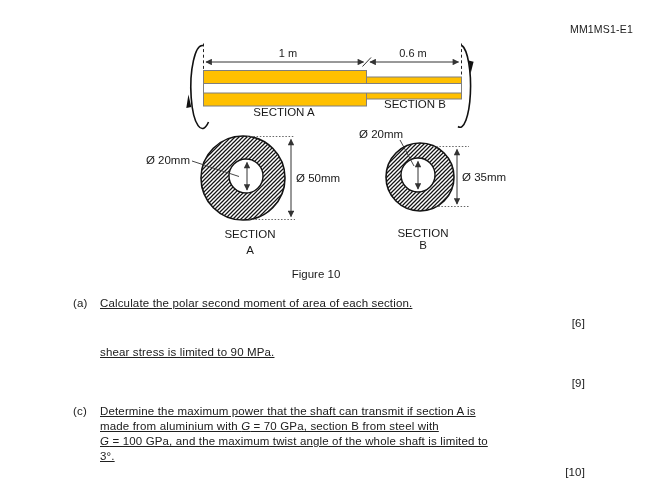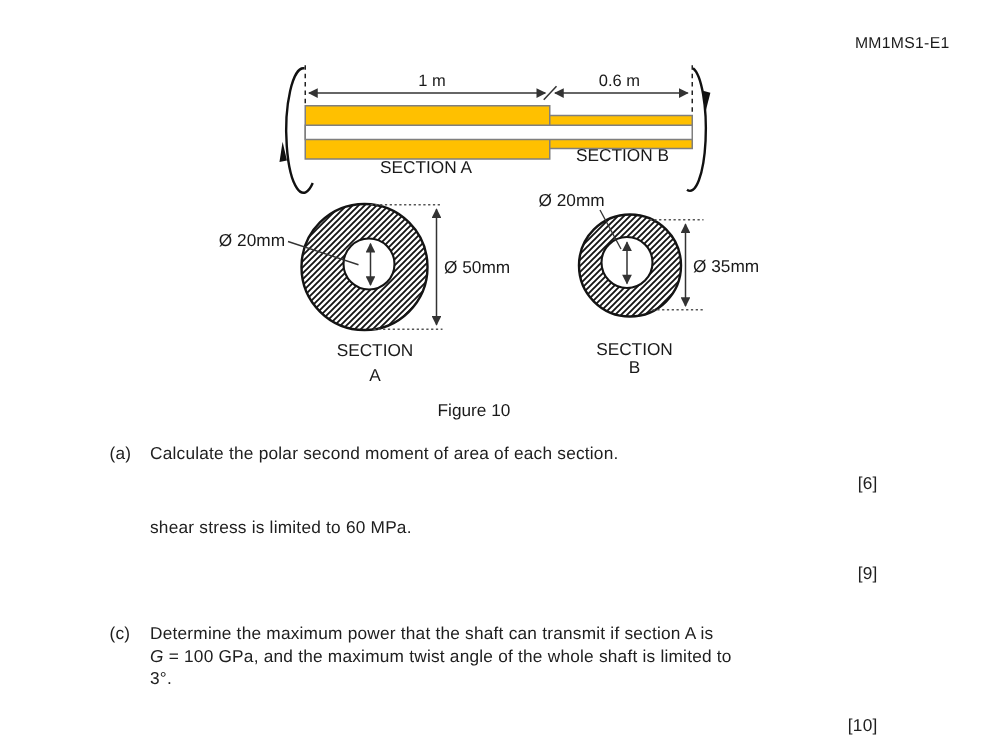--- a/index.html
+++ b/index.html
@@ -4,21 +4,21 @@
 <style>
   html,body{margin:0;padding:0;background:#fff;}
   .page{position:relative;width:659px;height:499px;background:#ffffff;overflow:hidden;
         font-family:"Liberation Sans", sans-serif;color:#202020;}
   .doc-code{position:absolute;top:23px;right:26px;font-size:10.5px;letter-spacing:0.2px;color:#1a1a1a;}
   .fig-svg{position:absolute;left:0;top:0;}
   svg text{font-family:"Liberation Sans", sans-serif;fill:#1a1a1a;}
   .t11{font-size:11px;}
   .t115{font-size:11.5px;}
   .question{position:absolute;left:73px;width:512px;font-size:11.5px;letter-spacing:0.15px;line-height:15px;color:#202020;}
-  .q-line{white-space:nowrap;height:15px;}
+  .q-line{white-space:nowrap;height:15px;text-decoration:underline;}
   .q-marker{display:inline-block;width:27px;}
   .q-marks{position:absolute;right:0;}
   .it{font-style:italic;}
 </style>
 </head>
 <body>
 
 <div class="page">
 
   <div class="doc-code">MM1MS1-E1</div>
@@ -95,27 +95,28 @@
 
   <div class="question" style="top:296px;">
     <div>
         <div class="q-line"><span class="q-marker">(a)</span><span>Calculate the polar second moment of area of each section.</span></div>
       </div>
     <div class="q-marks" style="top:20px;">[6]</div>
   </div>
 
   <div class="question" style="top:345px;">
     <div>
-        <div class="q-line"><span class="q-marker"></span><span>shear stress is limited to 60 MPa.</span></div>
+        <div class="q-line"><span class="q-marker"></span><span>shear stress is limited to 90 MPa.</span></div>
       </div>
     <div class="q-marks" style="top:31px;">[9]</div>
   </div>
 
-  <div class="question" style="top:416px;">
+  <div class="question" style="top:404px;">
     <div>
         <div class="q-line"><span class="q-marker">(c)</span><span>Determine the maximum power that the shaft can transmit if section A is</span></div>
+        <div class="q-line"><span class="q-marker"></span><span>made from aluminium with </span><span class="it">G</span><span> = 70 GPa, section B from steel with</span></div>
         <div class="q-line"><span class="q-marker"></span><span class="it">G</span><span> = 100 GPa, and the maximum twist angle of the whole shaft is limited to</span></div>
         <div class="q-line"><span class="q-marker"></span><span>3°.</span></div>
       </div>
     <div class="q-marks" style="top:61px;">[10]</div>
   </div>
 
 </div>
 
 </body></html>

